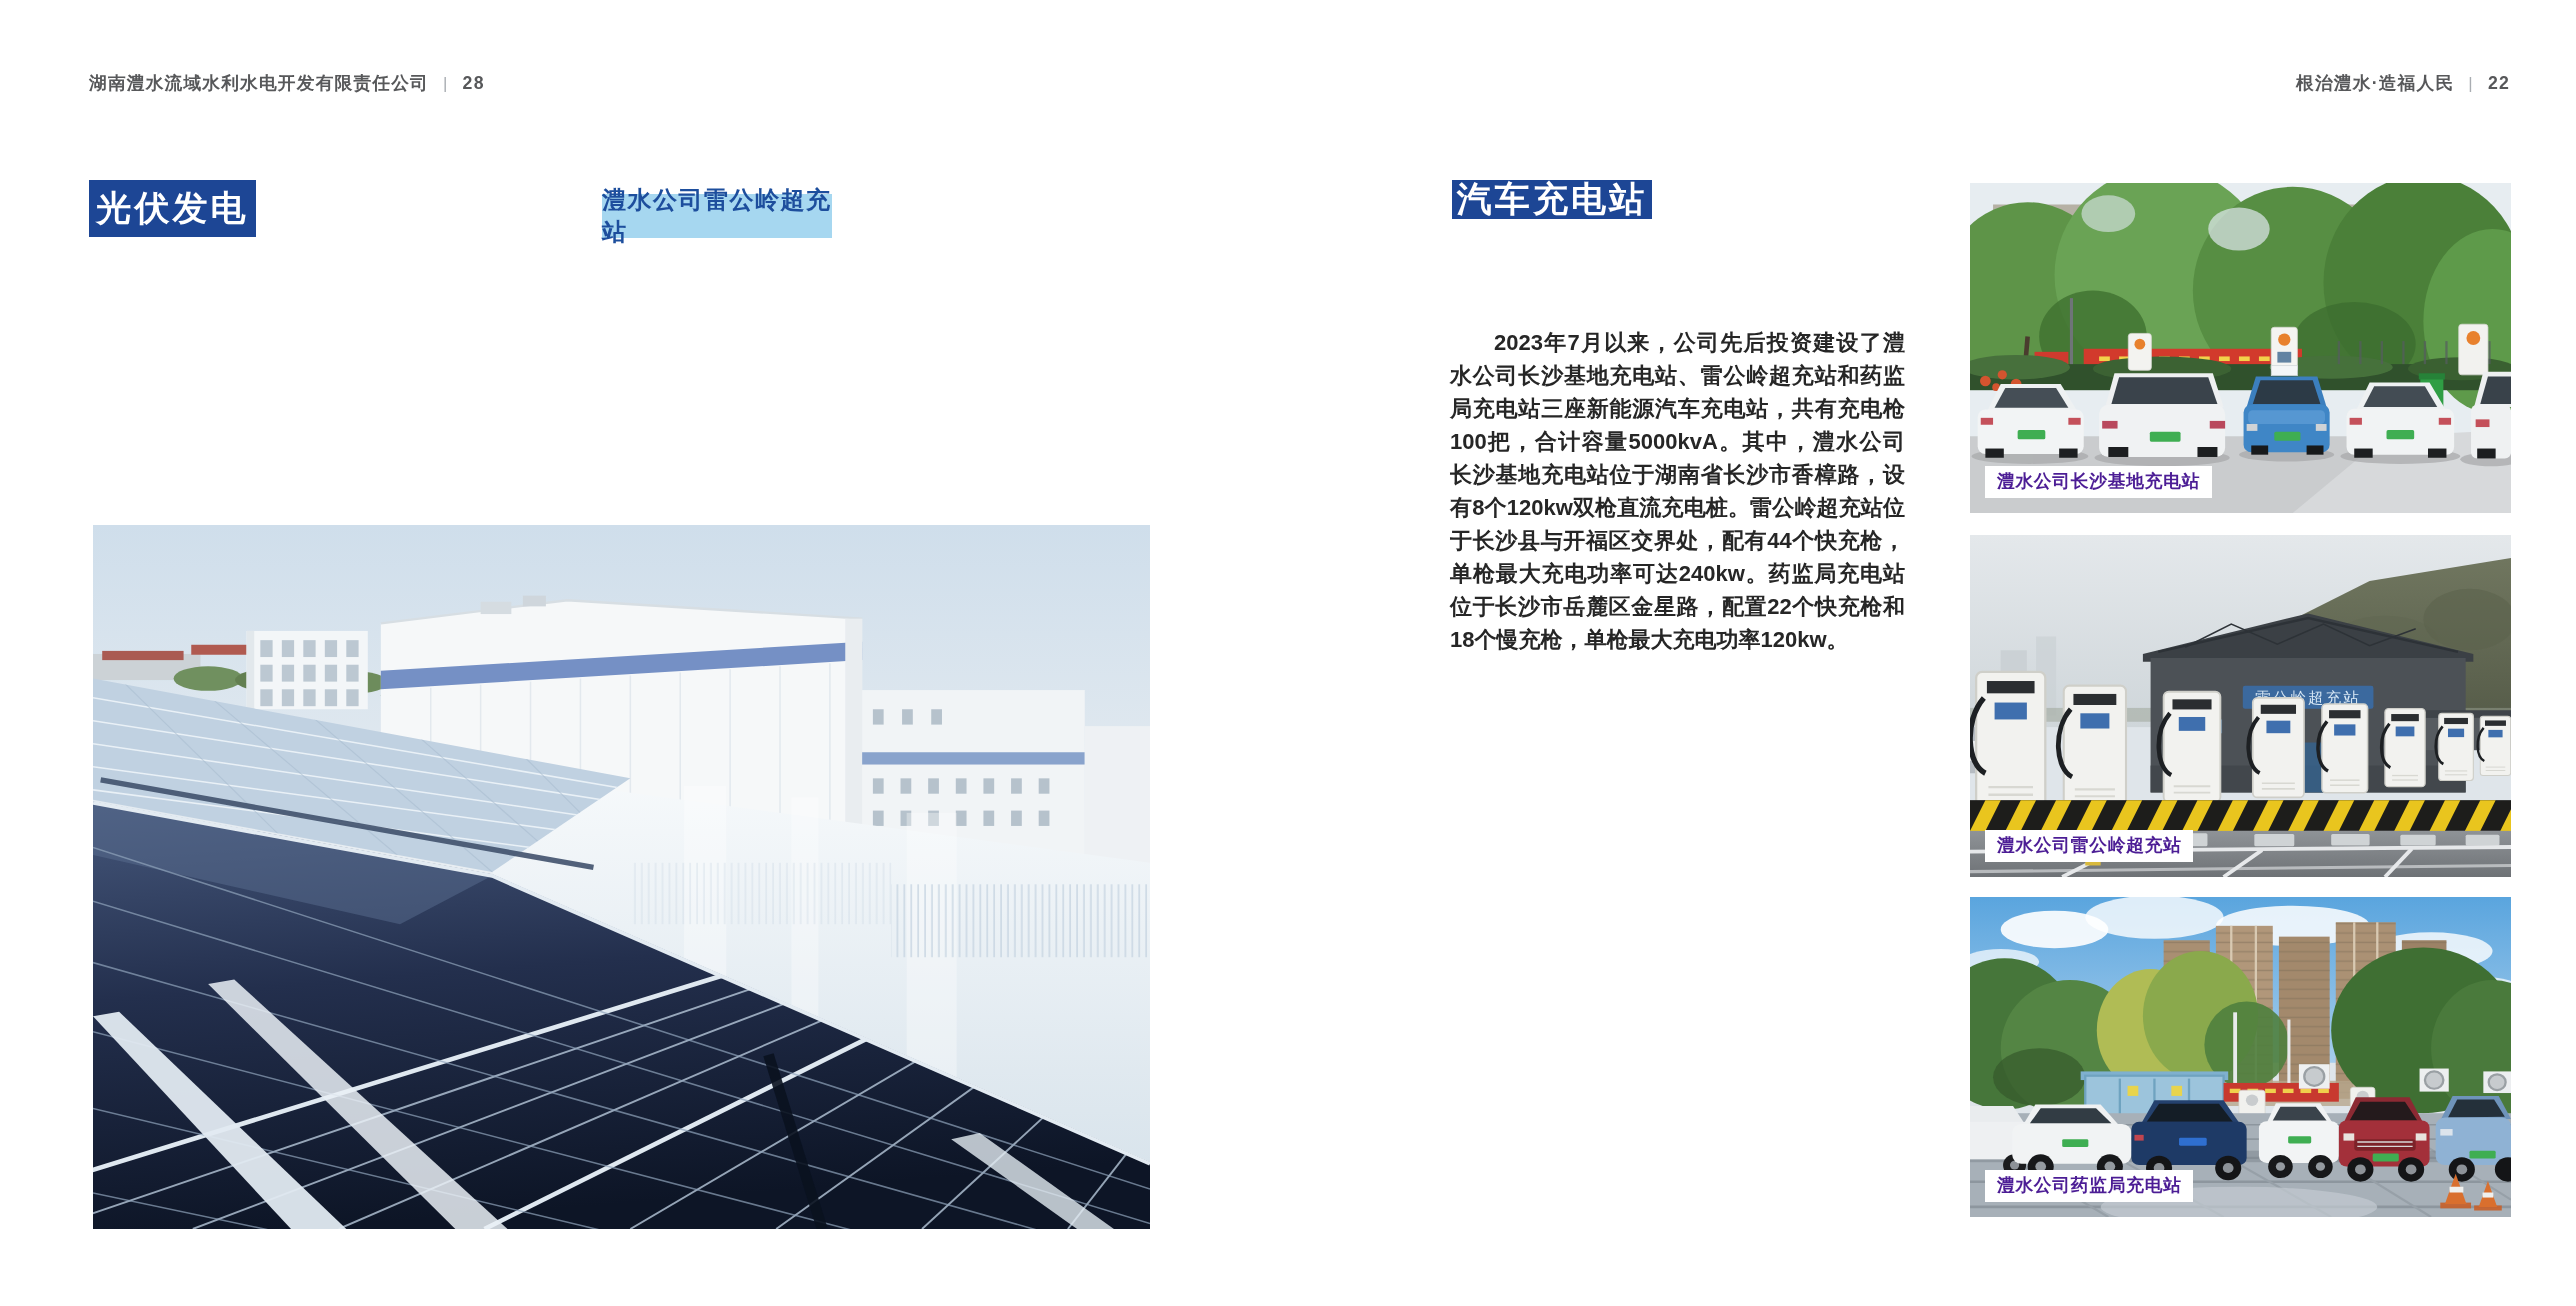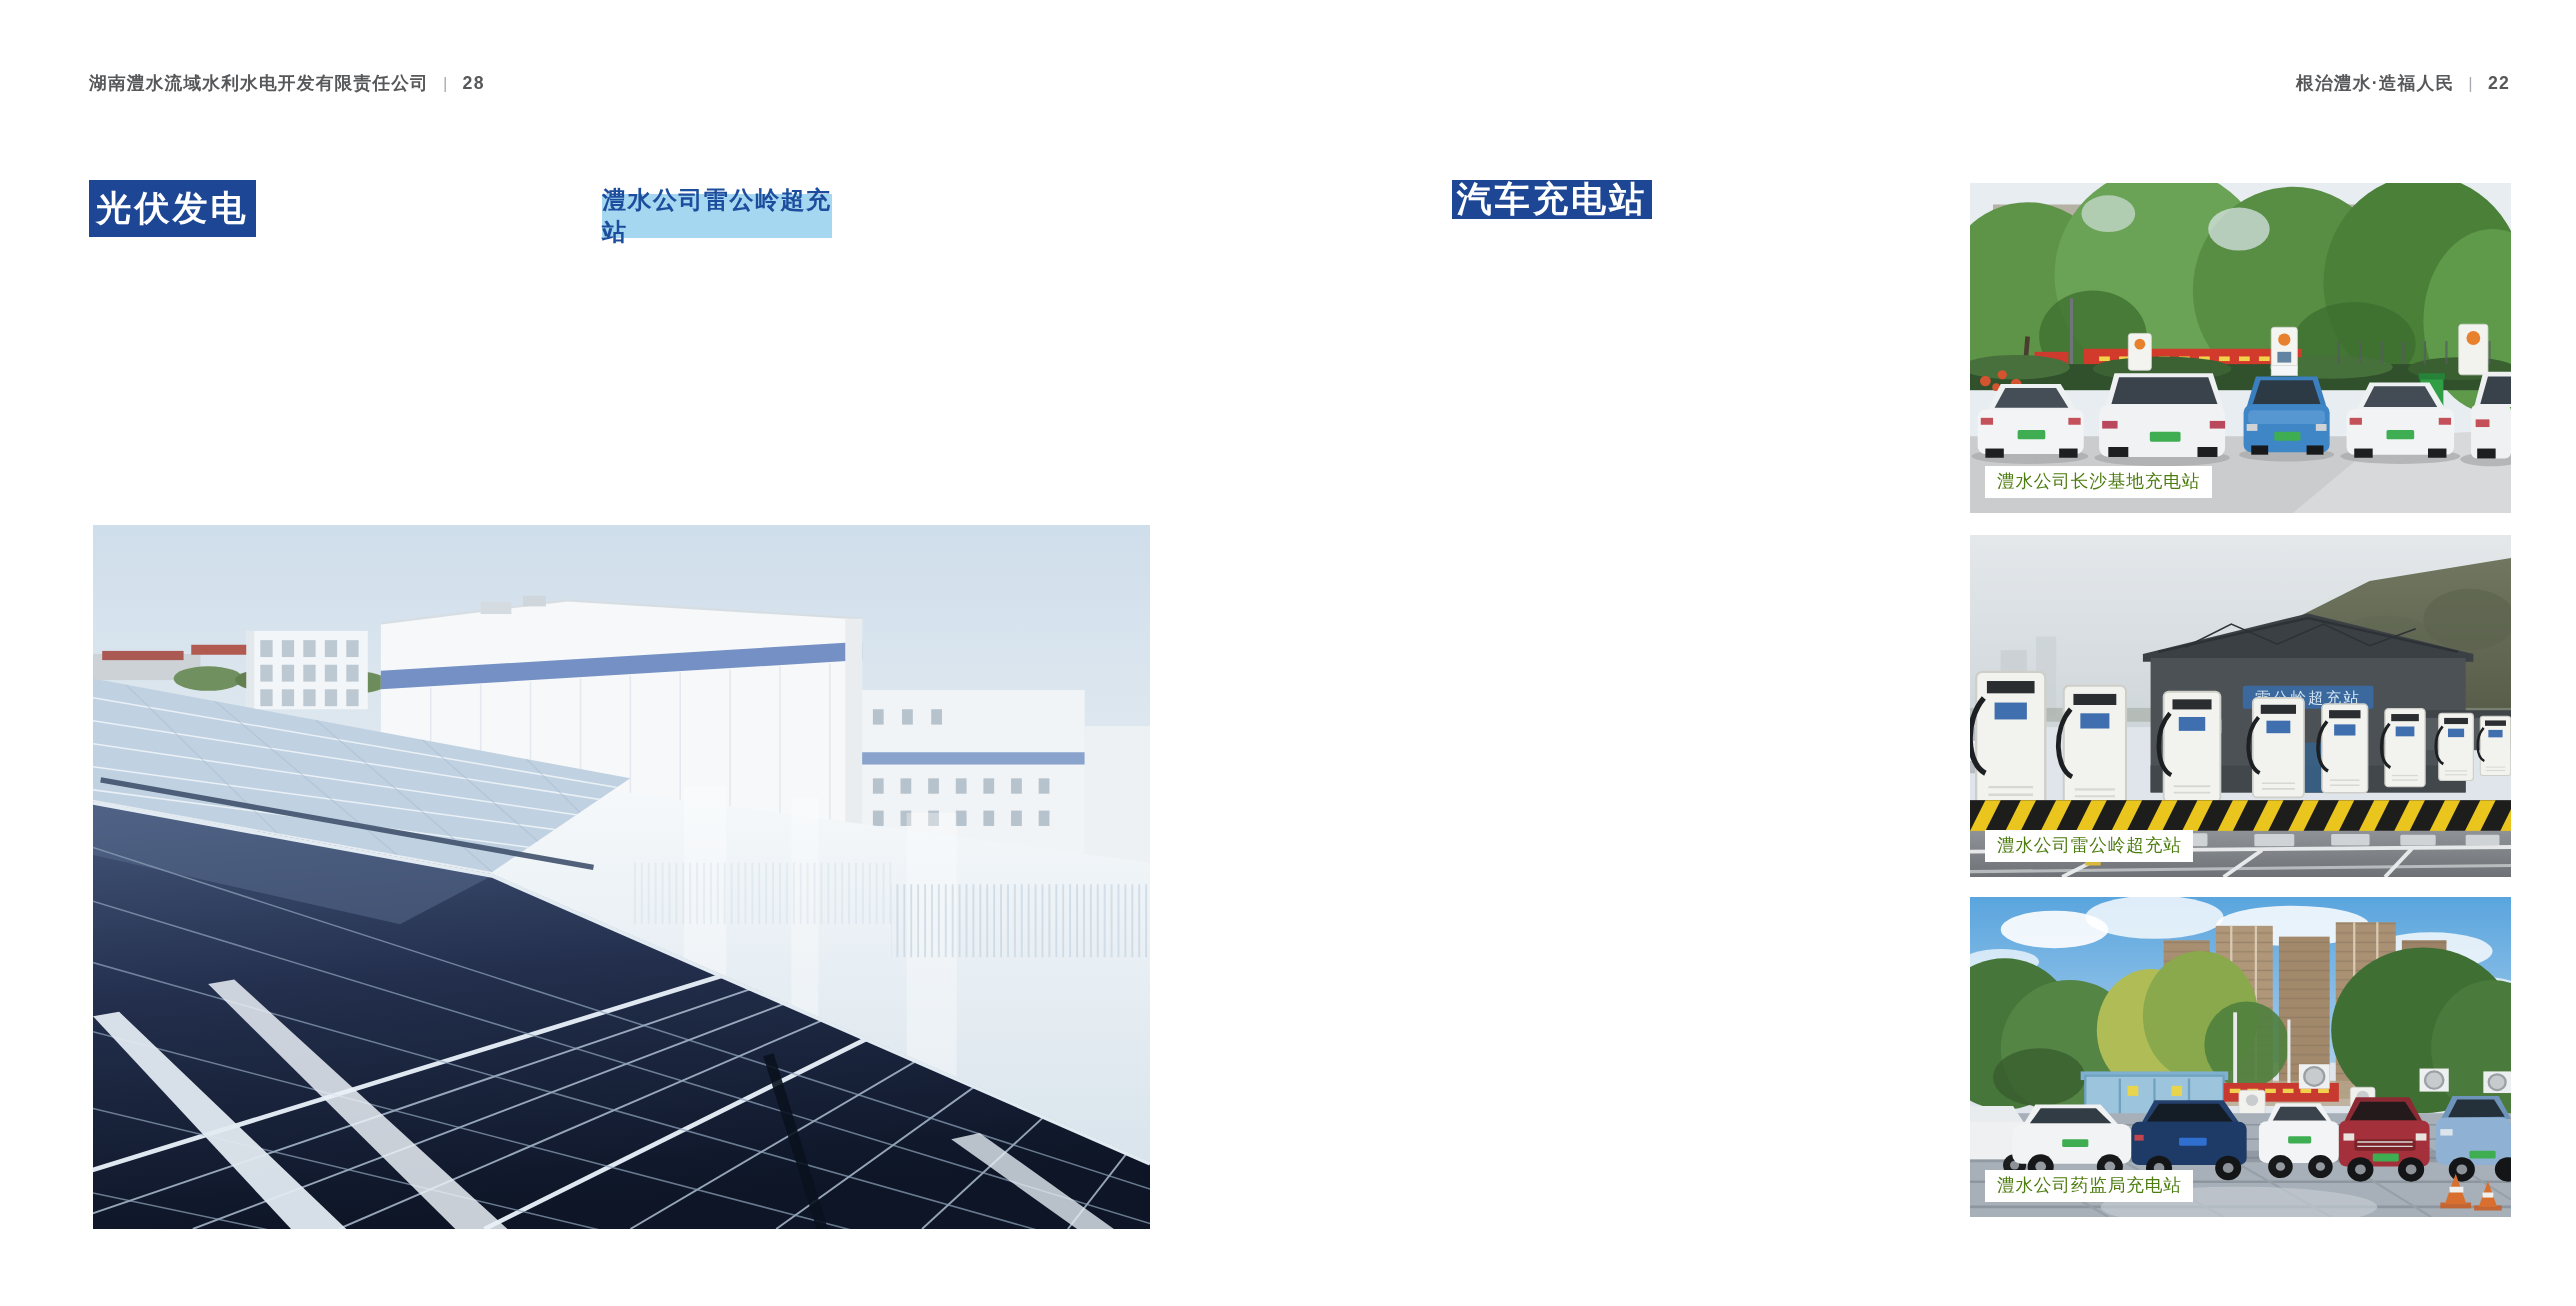--- a/index.html
+++ b/index.html
@@ -24,21 +24,21 @@
   #pv-para{left:587px;top:269px;width:588px;font-size:23px;line-height:34px;}
   #ev-para{left:1438px;top:326px;width:455px;font-size:22px;line-height:33px;}
 
   .photo{position:absolute;overflow:hidden;background:#dfe5ea;}
   .photo svg{display:block;width:100%;height:100%;}
   #photo-solar{left:81px;top:525px;width:1057px;height:704px;}
   #photo-base{left:1958px;top:183px;width:541px;height:330px;}
   #photo-leigongling{left:1958px;top:535px;width:541px;height:342px;}
   #photo-yaojian{left:1958px;top:897px;width:541px;height:320px;}
 
-  .caption{position:absolute;left:15.4px;bottom:15.4px;background:#ffffff;color:#4d7c0f;font-weight:400;font-size:17.7px;
+  .caption{position:absolute;left:15.4px;bottom:15.4px;background:#ffffff;color:#4c1d95;font-weight:700;font-size:17.7px;
            line-height:1;padding:7px 11.5px;letter-spacing:0.8px;white-space:nowrap;}
 </style>
 </head>
 <body>
 
 <div class="sheet">
 
   <div class="hdr hdr-left">
     <span>湖南澧水流域水利水电开发有限责任公司</span><span class="divider">|</span><span class="pgnum">28</span>
   </div>
@@ -210,20 +210,21 @@
           <polygon points="0,640 34,634 330,917 258,917" fill="#e2eaf1" opacity="0.95"></polygon>
           <polygon points="150,598 184,592 540,917 472,917" fill="#eaf0f6" opacity="0.85"></polygon>
           <polygon points="1118,800 1155,792 1330,917 1282,917" fill="#e4ecf3" opacity="0.8"></polygon>
         </g>
         <polyline points="0,362 520,457 1377,832" fill="none" stroke="#e3ebf2" stroke-width="5"></polyline>
       </g>
     </svg>
   </div>
 
   <div class="title-box" id="ev-title-box">汽车充电站</div>
+  <div class="para" id="ev-para">2023年7月以来，公司先后投资建设了澧水公司长沙基地充电站、雷公岭超充站和药监局充电站三座新能源汽车充电站，共有充电枪100把，合计容量5000kvA。其中，澧水公司长沙基地充电站位于湖南省长沙市香樟路，设有8个120kw双枪直流充电桩。雷公岭超充站位于长沙县与开福区交界处，配有44个快充枪，单枪最大充电功率可达240kw。药监局充电站位于长沙市岳麓区金星路，配置22个快充枪和18个慢充枪，单枪最大充电功率120kw。</div>
 
   <div class="photo" id="photo-base">
     <svg viewBox="0 0 704 430" preserveAspectRatio="none">
       <defs>
         <pattern id="win1" width="46" height="46" patternUnits="userSpaceOnUse">
             <rect x="10" y="8" width="26" height="30" fill="#968f82"></rect>
           </pattern>
       </defs>
       <rect x="0" y="0" width="704" height="430" fill="#e7edf1"></rect>
       <g>

